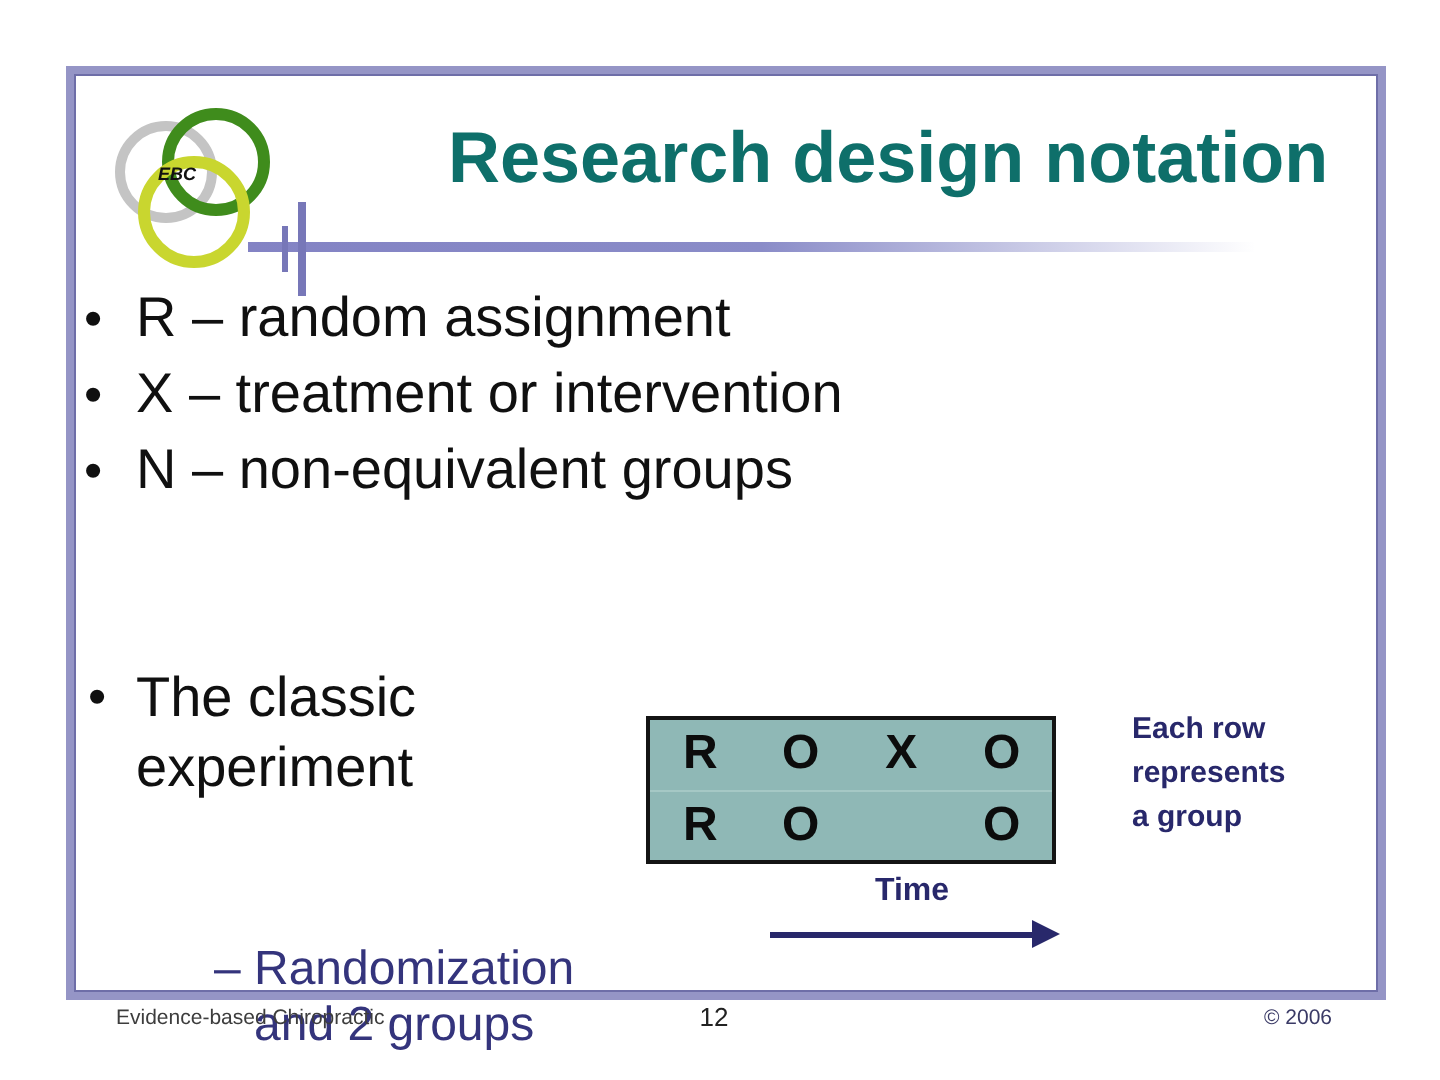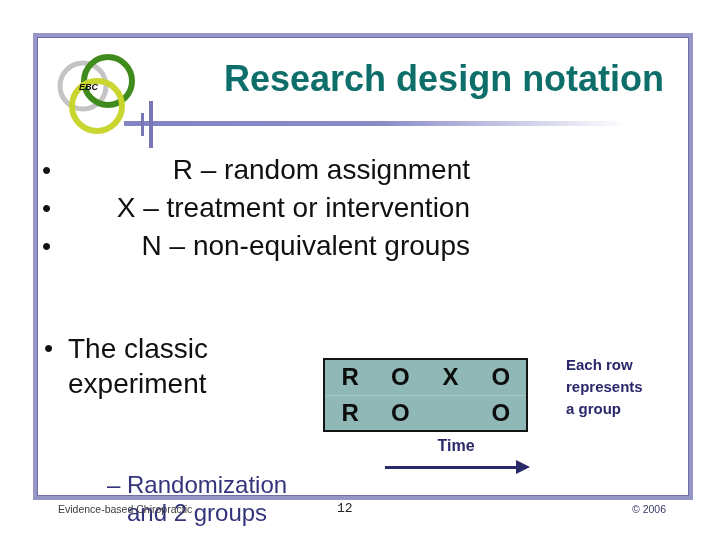--- a/index.html
+++ b/index.html
@@ -30,21 +30,21 @@
 
   
   .deco-line{
     left:124px;top:121px;width:514px;height:5px;
     background:linear-gradient(to right,#8383c4 0%,#8a8cc8 50%,rgba(138,140,200,0) 98%);
   }
   .tick-short{left:141px;top:113px;width:3px;height:23px;background:#7777b8;}
   .tick-tall{left:149px;top:101px;width:4px;height:47px;background:#7777b8;}
 
   
-  .bullets{left:40px;top:151px;width:430px;margin:0;padding:0;list-style:none;text-align:right;}
+  .bullets{left:40px;top:140px;width:430px;margin:0;padding:0;list-style:none;}
   .bullets li{
     position:relative;padding-left:28px;font-size:28px;line-height:38px;color:#101010;
   }
   .bullets li::before{
     content:"\2022";position:absolute;left:2px;font-size:26px;color:#101010;
   }
 
   
   .classic{
     left:40px;top:331px;width:220px;position:relative;padding-left:28px;box-sizing:content-box;
@@ -83,21 +83,21 @@
   }
   .arrow-line{left:385px;top:466px;width:132px;height:3px;background:#28286b;}
   .arrow-head{
     left:516px;top:460px;width:0;height:0;
     border-top:7px solid transparent;border-bottom:7px solid transparent;
     border-left:14px solid #28286b;
   }
 
   
   .footer-left{left:58px;top:503px;font-size:10.5px;color:#3d3d3d;text-align:right;}
-  .footer-page{left:337px;top:501px;width:40px;text-align:left;font-size:13px;color:#222222;font-family:Liberation Mono, monospace;}
+  .footer-page{left:337px;top:501px;width:40px;text-align:center;font-size:13px;color:#222222;}
   .footer-copy{left:632px;top:503px;font-size:10.5px;color:#3a3a66;}
 </style>
 </head>
 <body>
 
 <div class="abs slide-frame"></div>
 
 <svg class="abs logo" viewBox="0 0 88 88" width="88" height="88">
   <circle cx="31" cy="36" r="23" fill="none" stroke="#c4c4c4" stroke-width="5"></circle>
   <circle cx="56" cy="31" r="24" fill="none" stroke="#3f8c1c" stroke-width="6"></circle>

